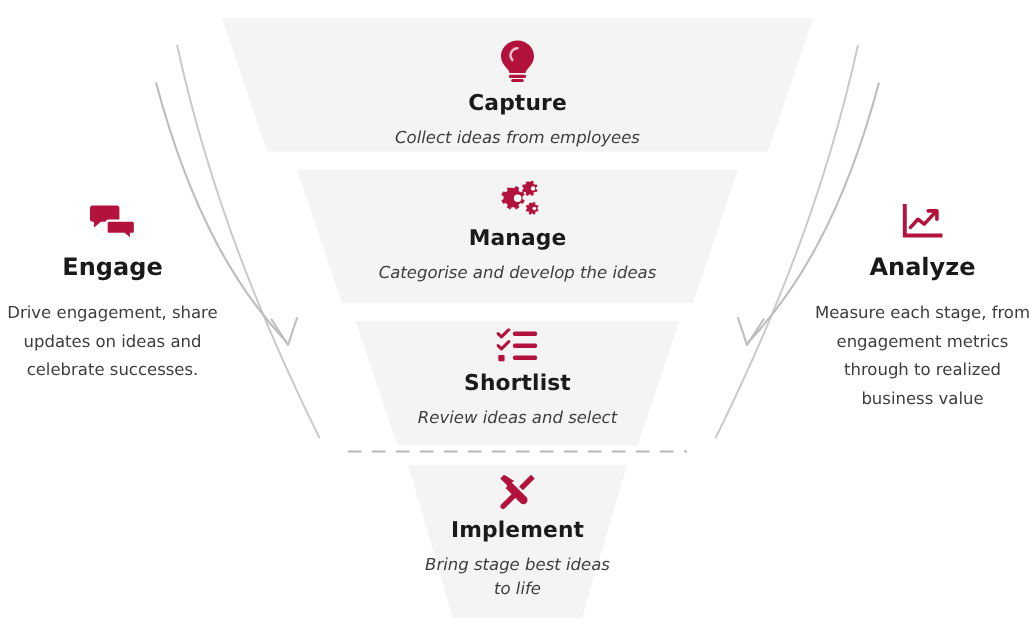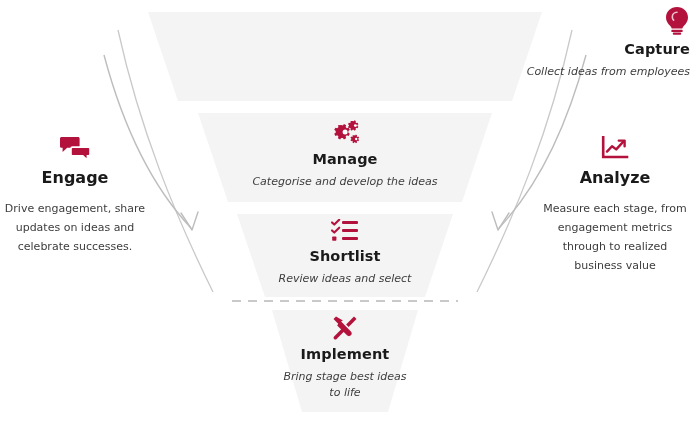--- a/index.html
+++ b/index.html
@@ -53,21 +53,21 @@
     line-height: 1.1;
   }
   .stage-desc {
     font-size: 11px;
     color: #3d3d3d;
     line-height: 1.45;
     margin: 0 auto;
     font-style: italic;
   }
 
-  #block-capture   { top: 6px; text-align: right; }
+  #block-capture   { top: 26px; }
   #block-manage    { top: 119px; }
   #block-shortlist { top: 219px; }
   #block-implement { top: 315px; }
 
   #block-implement .stage-desc { max-width: 130px; }
 
   
   .side-callout {
     position: absolute;
     text-align: center;

